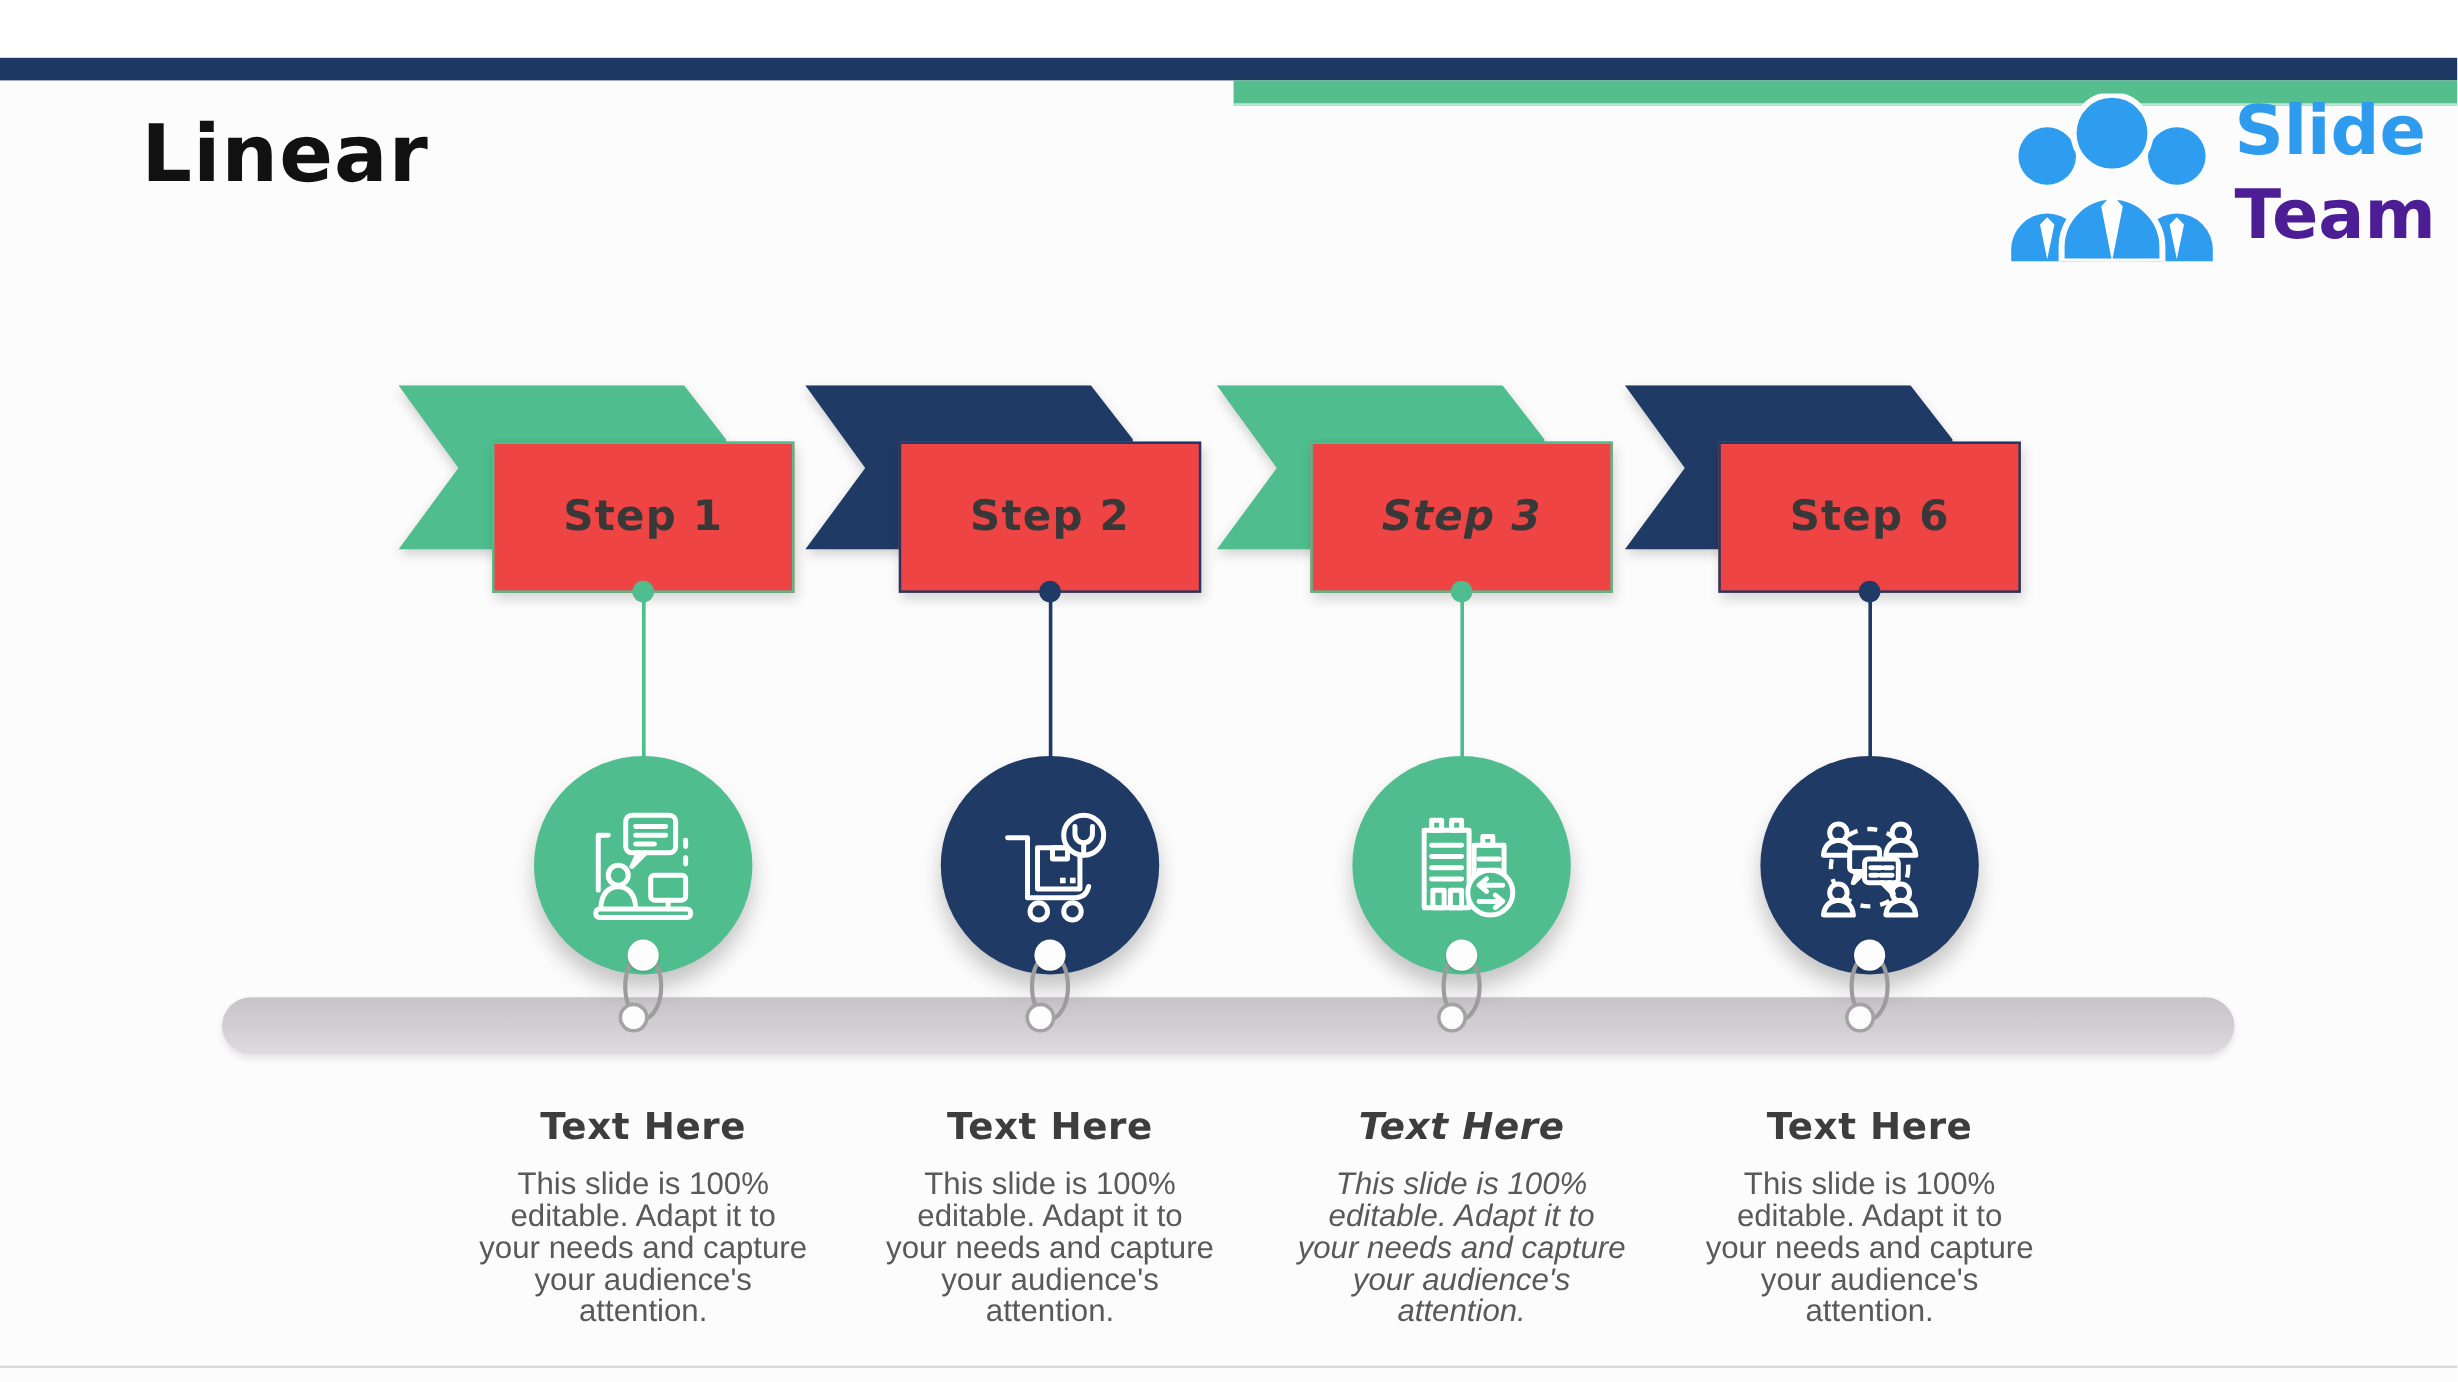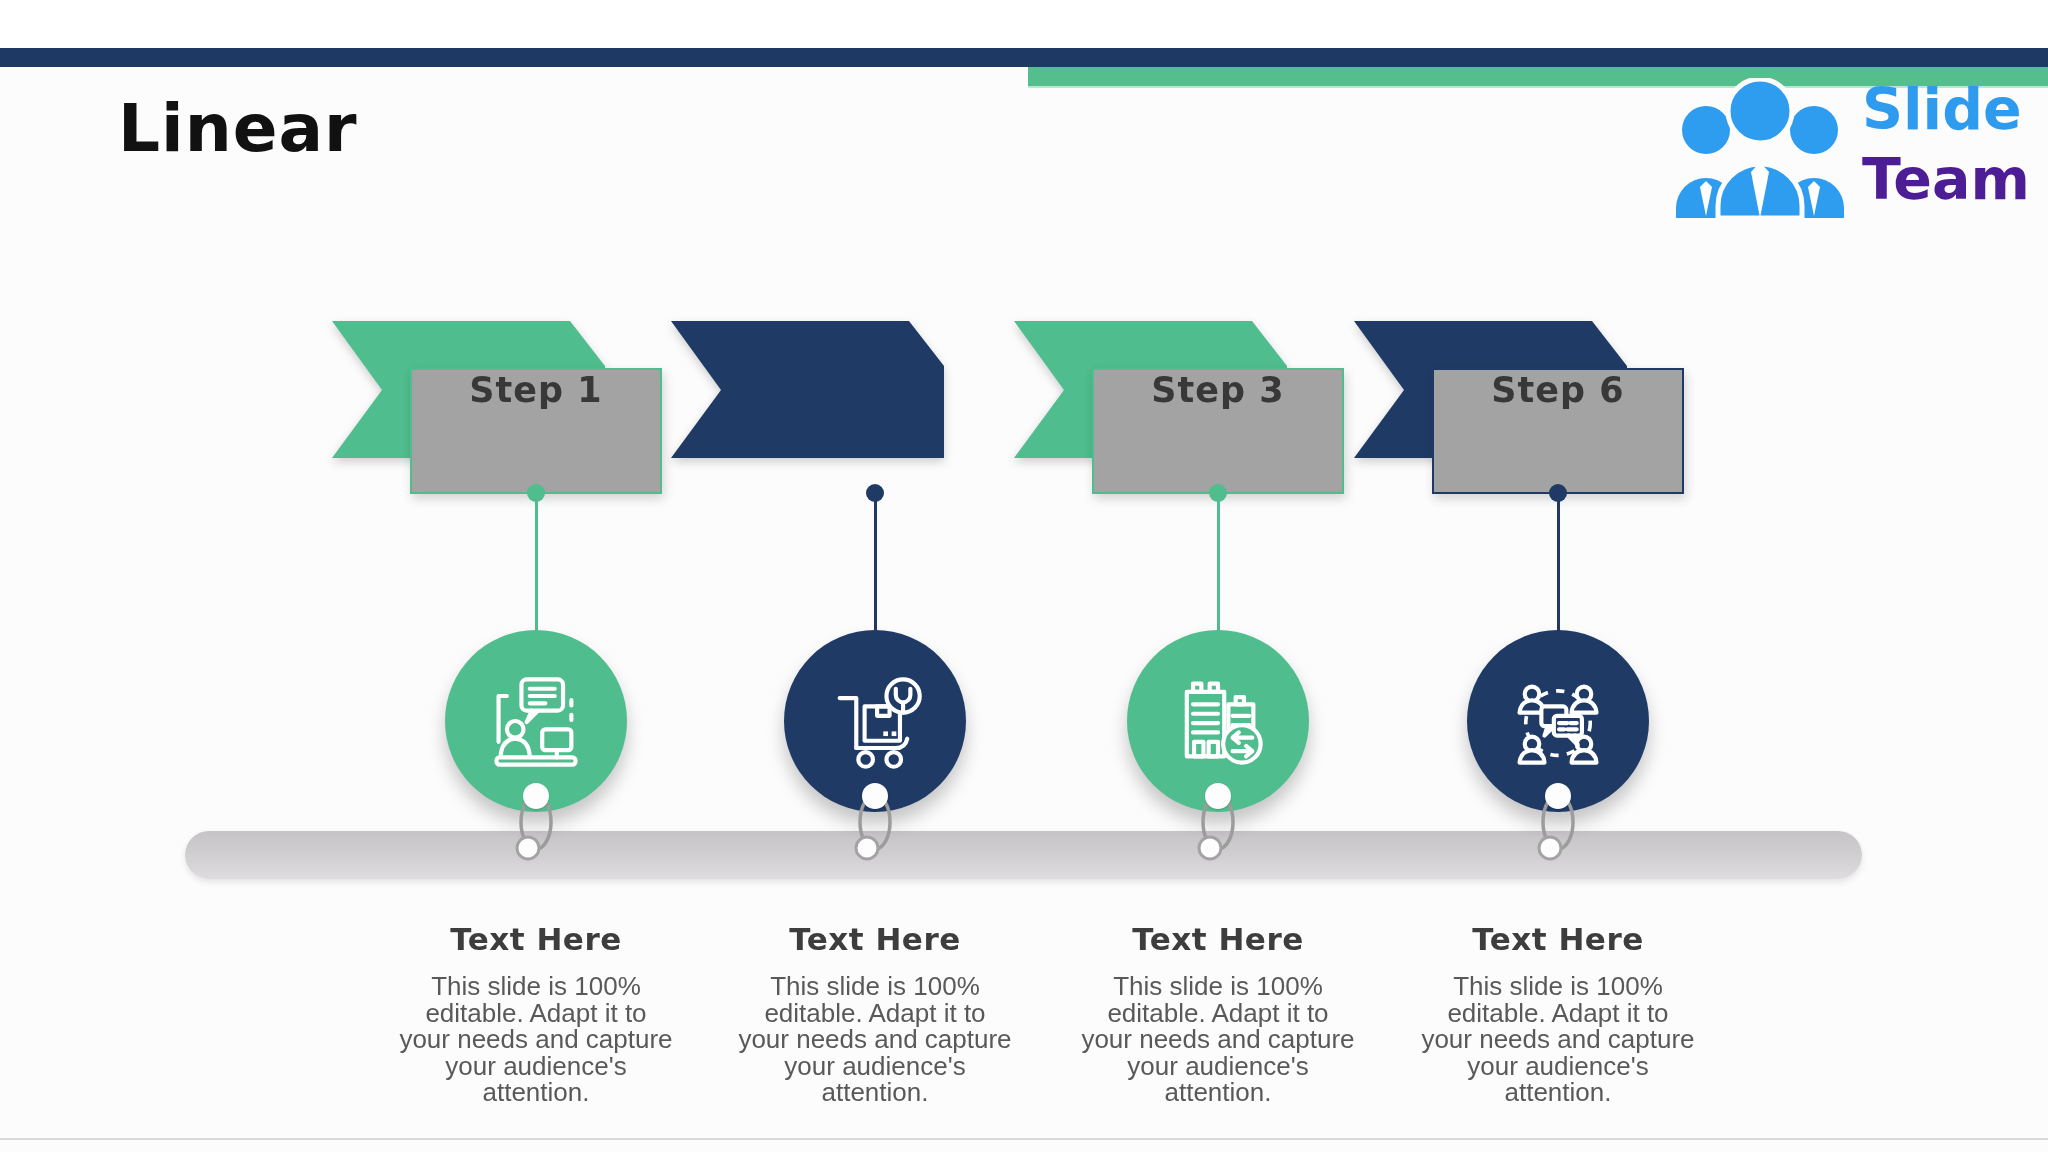--- a/index.html
+++ b/index.html
@@ -28,22 +28,22 @@
 
   
   .step{position:absolute;top:270px;width:420px;height:775px;z-index:2;}
   .step.green{--c:#4FBD8D;}
   .step.navy{--c:#1F3A64;}
 
   .ribbon{position:absolute;left:6px;top:3px;width:280px;height:137px;
           filter:drop-shadow(0 4px 5px rgba(0,0,0,.18));}
   .ribbon polygon{fill:var(--c);}
 
-  .stepbox{position:absolute;left:84px;top:50px;width:248px;height:122px;background:#a3a3a3;
-           border:2px solid var(--c);display:flex;justify-content:center;
+  .stepbox{position:absolute;left:84px;top:50px;width:248px;height:122px;background:#ef4444;
+           border:2px solid var(--c);display:flex;align-items:center;justify-content:center;
            box-shadow:2px 5px 10px rgba(0,0,0,.16);}
   .steplabel{font-size:35px;font-weight:800;color:#383838;letter-spacing:1px;}
 
   .dot{position:absolute;left:201px;top:166px;width:18px;height:18px;border-radius:50%;background:var(--c);z-index:3;}
   .vline{position:absolute;left:209px;top:176px;width:2.5px;height:138px;background:var(--c);}
 
   .bigcircle{position:absolute;left:119px;top:312px;width:182px;height:182px;border-radius:50%;
              background:var(--c);box-shadow:0 12px 18px rgba(0,0,0,.22);
              display:flex;align-items:center;justify-content:center;}
   .icon{width:104px;height:104px;}
@@ -119,20 +119,23 @@
     </svg>
     <div class="whitedot"></div>
     <div class="txthead">Text Here</div>
     <div class="txtbody">This slide is 100% editable. Adapt it to your needs and capture your audience's attention.</div>
   </div>
 
   <div class="step navy" style="left: 665px; --c: #1F3A64;">
     <svg class="ribbon" viewBox="0 0 280 137">
         <polygon points="0,0 238,0 273,45 273,137 0,137 50,69"></polygon>
       </svg>
+    <div class="stepbox">
+      <span class="steplabel">Step 2</span>
+    </div>
     <div class="vline"></div>
     <div class="dot"></div>
     <div class="bigcircle">
       <svg class="icon" viewBox="0 0 100 100">
         <path class="st" d="M16,28 h16 M32,28 v48"></path>
         <path class="st" d="M32,76 h38 q9,0 11,-9"></path>
         <circle class="st" cx="41" cy="87" r="7"></circle>
         <circle class="st" cx="68" cy="87" r="7"></circle>
         <rect class="st" x="40" y="36" width="34" height="33"></rect>
         <rect class="st" x="52" y="36" width="12" height="9"></rect>
@@ -145,21 +148,21 @@
     </div>
     <svg class="hook" viewBox="0 0 68 80">
       <ellipse cx="34" cy="32" rx="15" ry="27" fill="none" stroke="#9c9c9c" stroke-width="3.5"></ellipse>
       <circle cx="26" cy="58" r="11" fill="#fdfdfd" stroke="#a3a3a3" stroke-width="3"></circle>
     </svg>
     <div class="whitedot"></div>
     <div class="txthead">Text Here</div>
     <div class="txtbody">This slide is 100% editable. Adapt it to your needs and capture your audience's attention.</div>
   </div>
 
-  <div class="step green" style="left: 1008px; --c: #4FBD8D;">
+  <div class="step green" style="left: 1008px; font-style: italic; --c: #4FBD8D;">
     <svg class="ribbon" viewBox="0 0 280 137">
         <polygon points="0,0 238,0 273,45 273,137 0,137 50,69"></polygon>
       </svg>
     <div class="stepbox">
       <span class="steplabel">Step 3</span>
     </div>
     <div class="vline"></div>
     <div class="dot"></div>
     <div class="bigcircle">
       <svg class="icon" viewBox="0 0 100 100">

